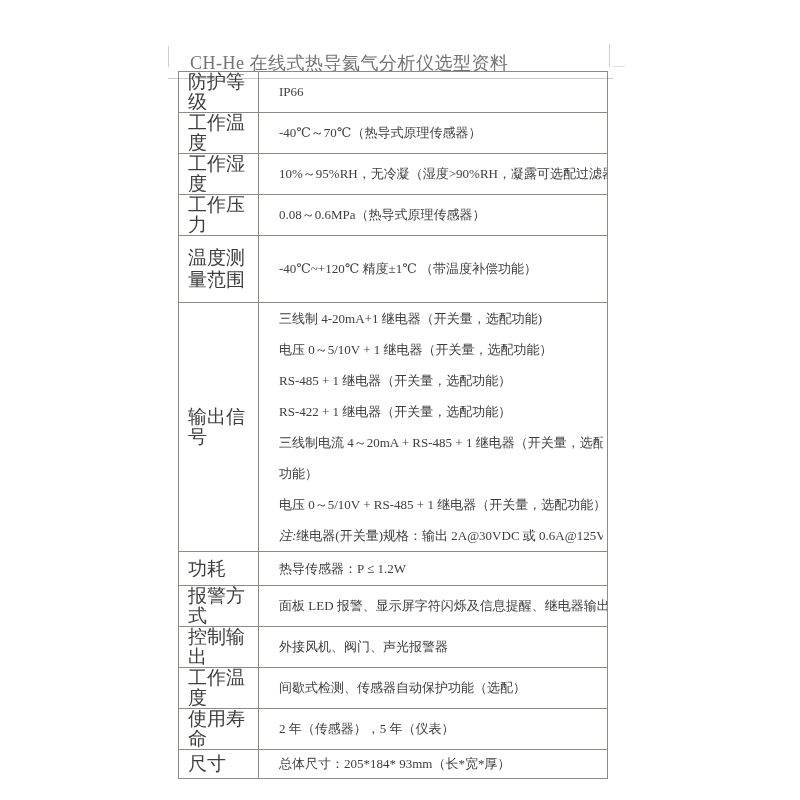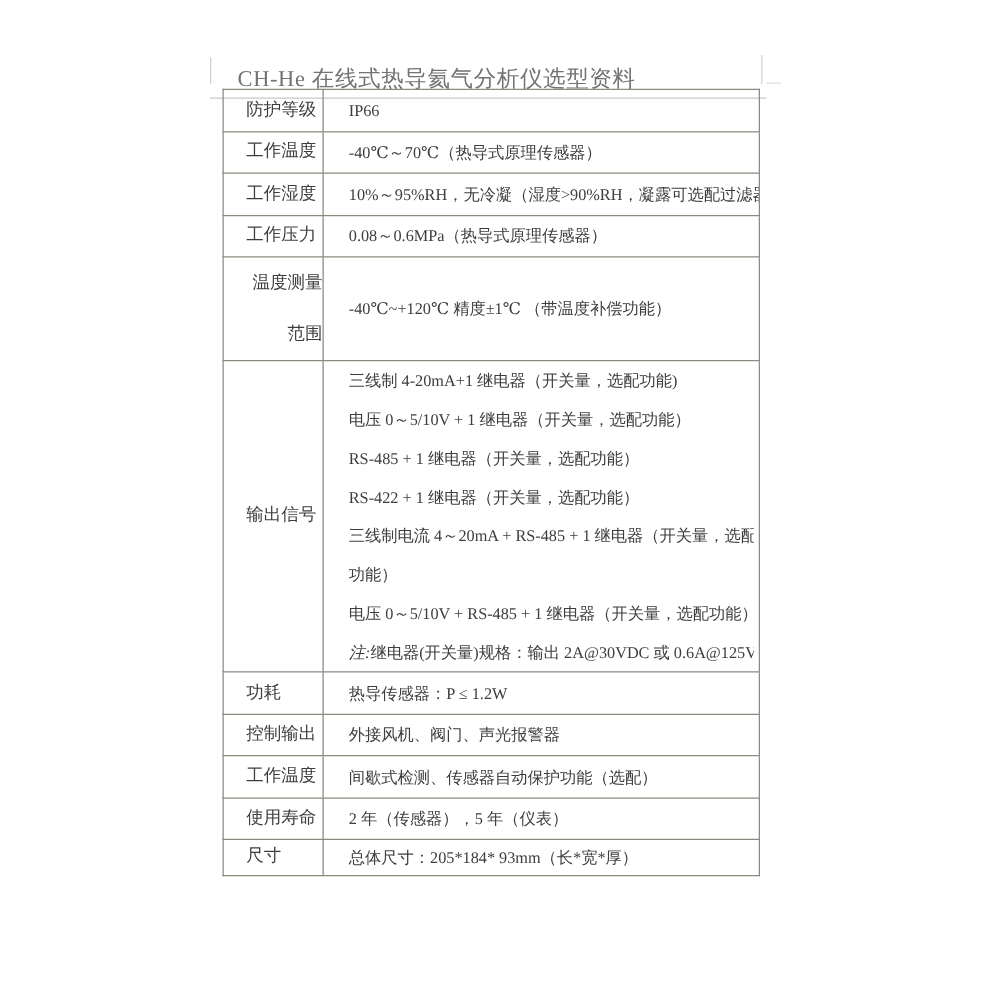--- a/index.html
+++ b/index.html
@@ -30,34 +30,34 @@
     position:absolute;left:178px;top:71px;width:430px;
     border-collapse:collapse;table-layout:fixed;
     font-size:13px;color:var(--text);
   }
   .spec-table td{
     border:1px solid var(--border);
     vertical-align:middle;
     box-sizing:border-box;
   }
   td.label-cell{
-    width:80px;padding:0 0 0 18px;
-    font-size:14px;line-height:20px;
+    width:80px;padding:0 0 0 9px;
+    font-size:19px;line-height:20px;
     overflow:hidden;
   }
   td.value-cell{
     padding:0 4px 0 20px;
     white-space:nowrap;overflow:hidden;
   }
   td.value-cell.wrap{white-space:normal;}
   tr.r0{height:34px;} tr.r1{height:33px;} tr.r2{height:34px;} tr.r3{height:33px;}
   tr.r4{height:67px;} tr.r5{height:249px;} tr.r6{height:34px;} tr.r7{height:34px;}
   tr.r8{height:33px;} tr.r9{height:34px;} tr.r10{height:33px;} tr.r11{height:34px;}
   tr.r12{height:29px;margin-left:23px;}
-  tr.r4 td.label-cell{line-height:41px;text-align:right;}
+  tr.r4 td.label-cell{line-height:22px;}
   .sig-line{line-height:31px;white-space:nowrap;overflow:hidden;}
   .note-line .note-prefix{font-style:italic;}
 </style>
 </head>
 <body>
 
 <div class="frame-mark left"></div>
 <div class="frame-mark right"></div>
 <div class="underline-ext"></div>
 
@@ -99,20 +99,24 @@
         <div class="sig-line">三线制电流 4～20mA + RS-485 + 1 继电器（开关量，选配</div>
         <div class="sig-line">功能）</div>
         <div class="sig-line">电压 0～5/10V + RS-485 + 1 继电器（开关量，选配功能）</div>
         <div class="sig-line note-line"><span class="note-prefix">注:</span><span>继电器(开关量)规格：输出 2A@30VDC 或 0.6A@125VAC</span></div>
       </td>
     </tr>
     <tr class="r6">
       <td class="label-cell">功耗</td>
       <td class="value-cell">热导传感器：P ≤ 1.2W</td>
     </tr>
+    <tr class="r7">
+      <td class="label-cell">报警方式</td>
+      <td class="value-cell">面板 LED 报警、显示屏字符闪烁及信息提醒、继电器输出</td>
+    </tr>
     <tr class="r8">
       <td class="label-cell">控制输出</td>
       <td class="value-cell">外接风机、阀门、声光报警器</td>
     </tr>
     <tr class="r9">
       <td class="label-cell">工作温度</td>
       <td class="value-cell">间歇式检测、传感器自动保护功能（选配）</td>
     </tr>
     <tr class="r10">
       <td class="label-cell">使用寿命</td>

